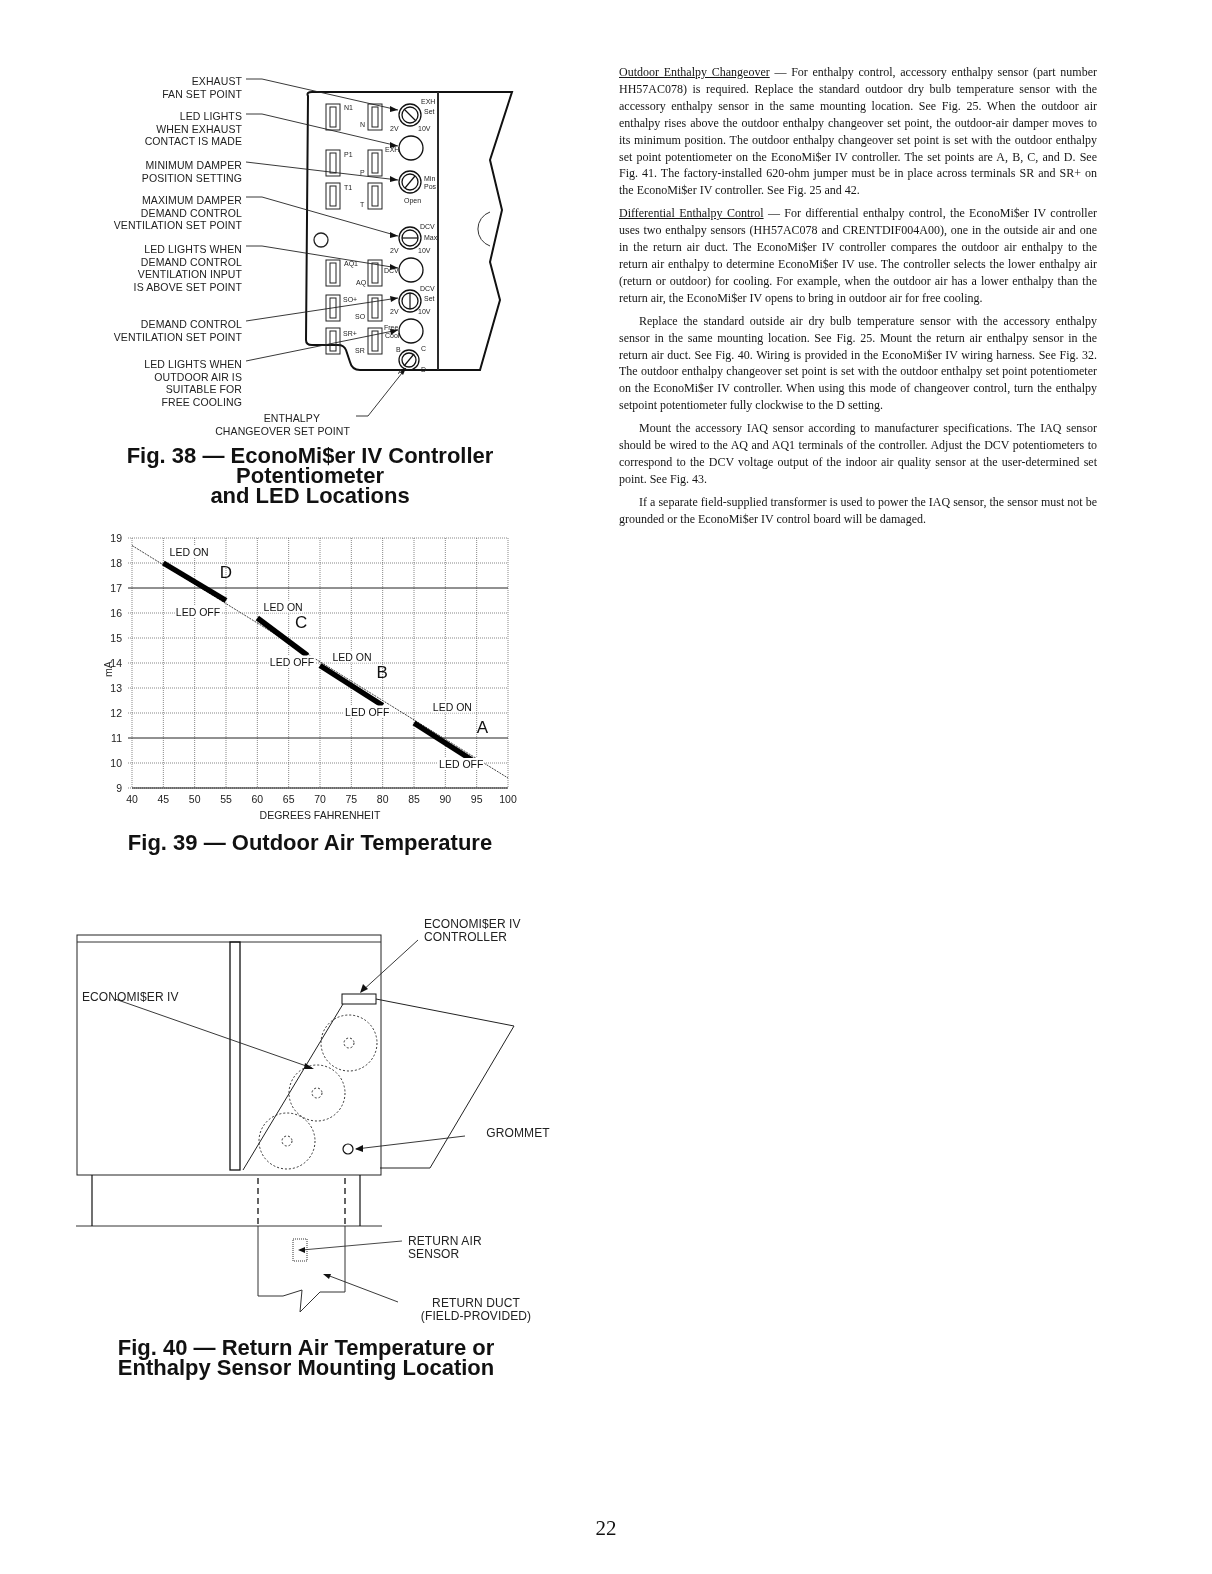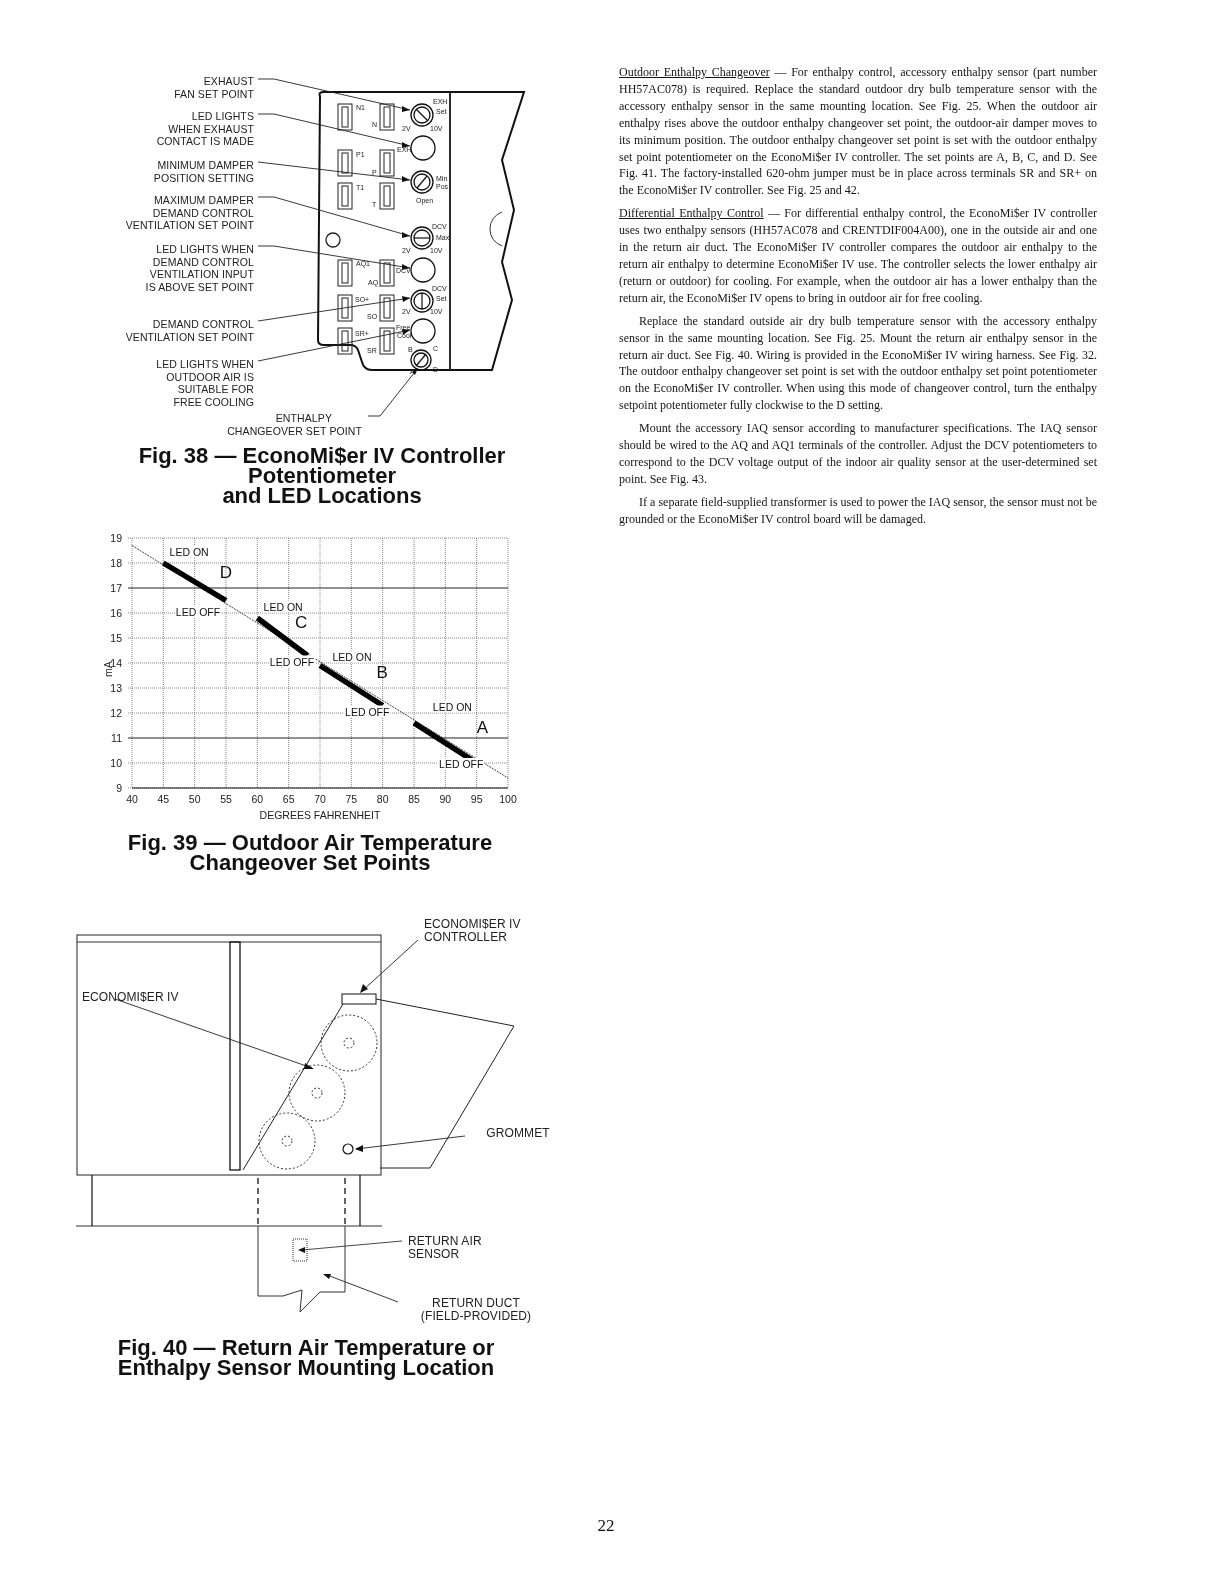--- a/index.html
+++ b/index.html
@@ -5,26 +5,26 @@
   html,body{margin:0;padding:0;background:#fff;}
   body{width:1212px;height:1574px;position:relative;overflow:hidden;color:#111;}
   .abs{position:absolute;}
   .lbl{position:absolute;font-family:"Liberation Sans",sans-serif;font-size:10.5px;line-height:12.5px;text-align:right;color:#222;letter-spacing:0.1px;}
   .cap{position:absolute;font-family:"Liberation Sans",sans-serif;font-weight:bold;font-size:22px;line-height:20px;text-align:center;color:#111;}
   .col{position:absolute;left:619px;width:478px;font-family:"Liberation Serif",serif;font-size:12px;line-height:16.9px;text-align:justify;color:#151515;}
   .col p{margin:0 0 6px 0;}
   .col p.ind{text-indent:20px;}
   .hd{text-decoration:underline;}
   svg text{font-family:"Liberation Sans",sans-serif;}
-  .pagenum{position:absolute;left:0;width:1212px;top:1516px;text-align:center;font-family:"Liberation Serif",serif;font-size:17px;}
+  .pagenum{position:absolute;left:0;width:1212px;top:1516px;text-align:center;font-family:"Liberation Serif",serif;font-size:21px;}
 </style>
 </head>
 <body>
 
-<div class="abs" style="left:12px;top:0;width:600px;height:500px;">
+<div class="abs" style="left:0;top:0;width:600px;height:500px;">
 
   <div class="lbl" style="left:60px;top:75px;width:182px;">
     <div>EXHAUST</div>
     <div>FAN SET POINT</div>
   </div>
   <div class="lbl" style="left:60px;top:110px;width:182px;">
     <div>LED LIGHTS</div>
     <div>WHEN EXHAUST</div>
     <div>CONTACT IS MADE</div>
   </div>
@@ -256,21 +256,20 @@
     <rect x="244.06666564941406" y="180.5" width="46.34373474121094" height="12" fill="#fff"></rect>
     <text x="245.06666666666666" y="190.5" font-size="10.5" fill="#111">LED OFF</text>
     <rect x="331.79998779296875" y="175.5" width="41.09375" height="12" fill="#fff"></rect>
     <text x="332.8" y="185.5" font-size="10.5" fill="#111">LED ON</text>
     <text x="376.66666666666663" y="208.00000000000003" font-size="17" fill="#111">A</text>
     <rect x="338.0666809082031" y="233" width="46.34375" height="12" fill="#fff"></rect>
     <text x="339.06666666666666" y="242.99999999999997" font-size="10.5" fill="#111">LED OFF</text>
   </svg>
 <div class="cap" style="left:60px;top:833px;width:500px;">
   <div>Fig. 39 — Outdoor Air Temperature</div>
-  <div>Changeover Set Points</div>
 </div>
 
 <div class="abs" style="left:0;top:900px;width:600px;height:500px;">
   <svg class="abs" style="left:0;top:0;" width="600" height="440" viewBox="0 0 600 440">
 
     <rect x="77" y="35" width="304" height="240" fill="none" stroke="#222" stroke-width="1"></rect>
     <line x1="77" y1="42" x2="381" y2="42" stroke="#333" stroke-width="1"></line>
 
     <rect x="230" y="42" width="10" height="228" fill="none" stroke="#111" stroke-width="1.3"></rect>
 

